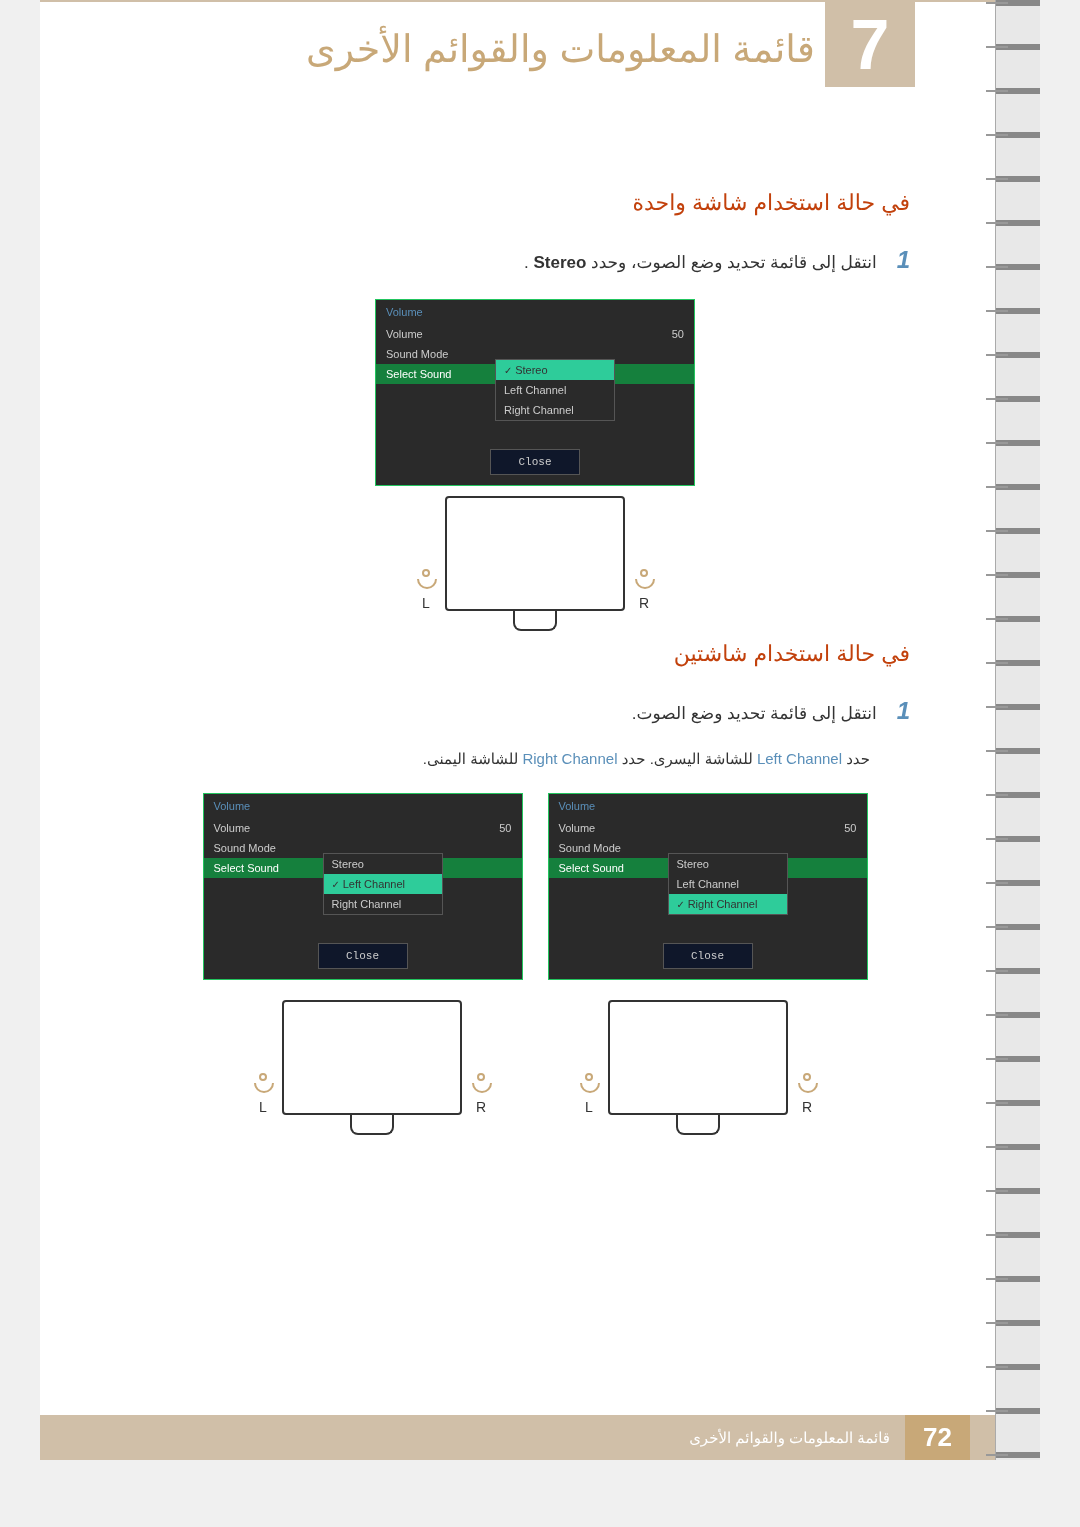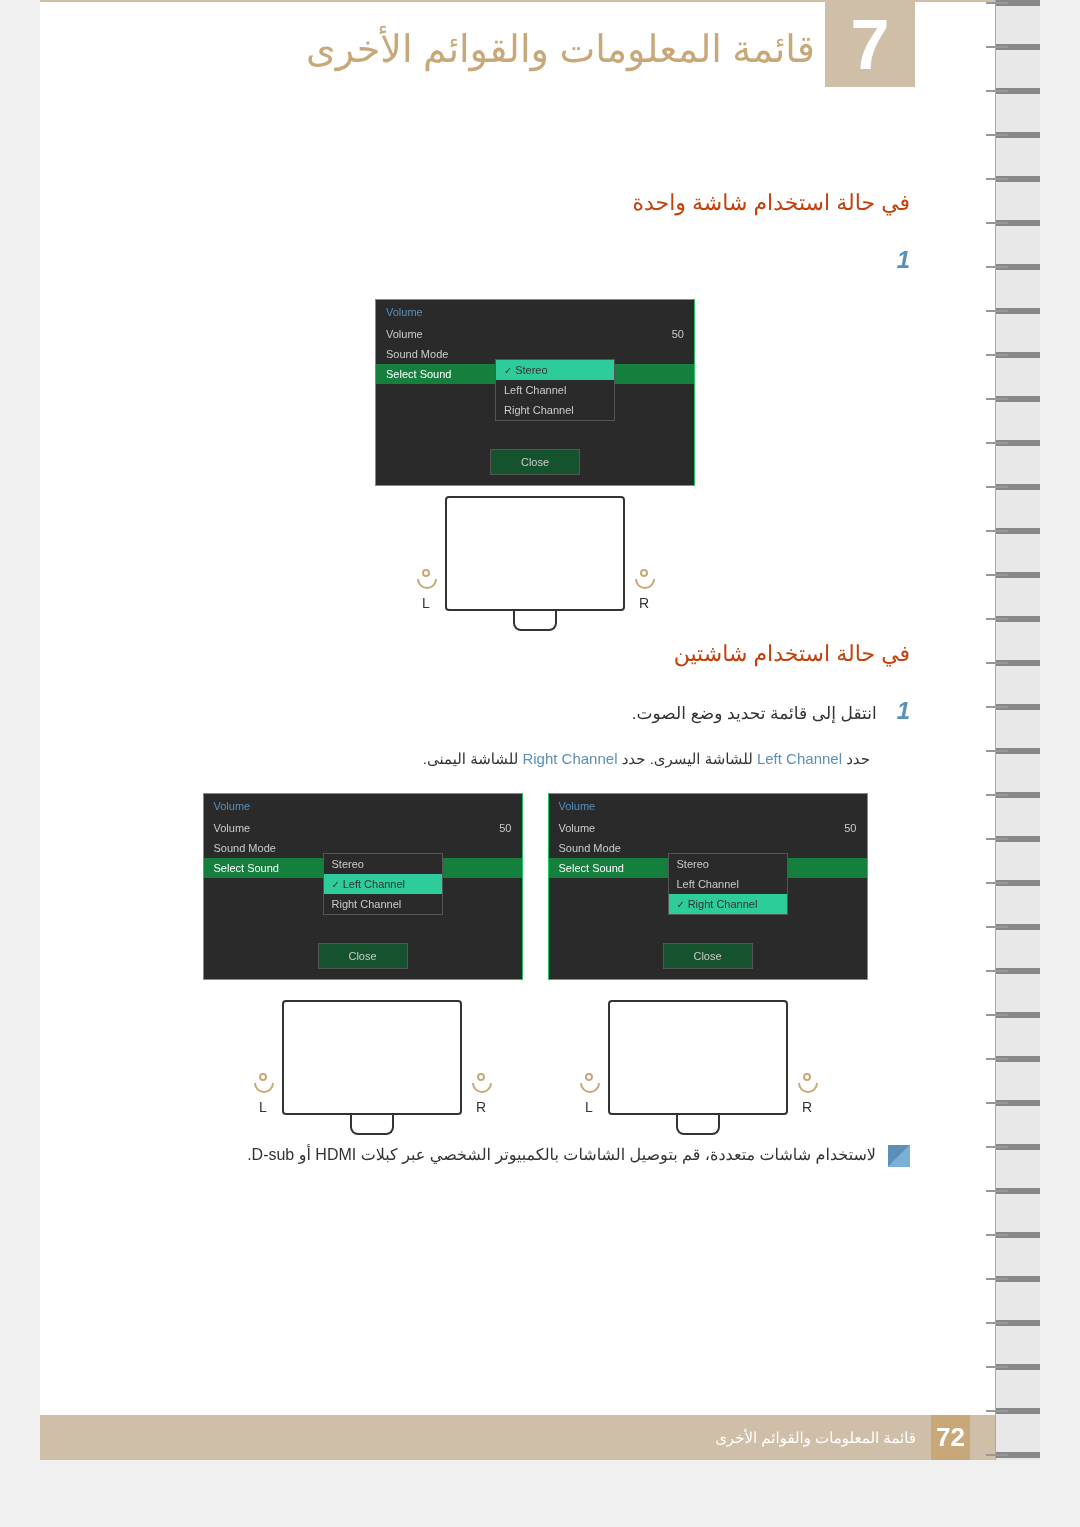--- a/index.html
+++ b/index.html
@@ -108,24 +108,25 @@
   }
   .osd-sub-item.active::before {
     content: "✓ ";
     font-size: 10px;
   }
   .osd-close {
     text-align: center;
     padding: 6px;
     margin: 15px auto 10px auto;
     width: 90px;
-    background: #14532d;
+    background: #0f172a;
     border: 1px solid #555;
     color: #ccc;
     font-size: 11px;
+    font-family: Liberation Mono, monospace;
   }
   .osd-wrapper { position: relative; width: 320px; margin: 0 auto 10px auto; }
   .osd-sub-float {
     position: absolute;
     left: 120px;
     top: 60px;
     background: #2a2a2a;
     border: 1px solid #555;
     width: 120px;
   }
@@ -235,21 +236,21 @@
   }
   .footer-title {
     color: #fff;
     font-size: 15px;
     margin-right: 15px;
     direction: rtl;
   }
   .footer-pagenum {
     background: #c8a878;
     color: #fff;
-    width: 39px;
+    width: 65px;
     height: 45px;
     display: flex;
     align-items: center;
     justify-content: center;
     font-size: 26px;
     font-weight: bold;
     margin-right: 70px;
   }
   .spiral {
     position: absolute;
@@ -286,20 +287,23 @@
     <div class="chapter-badge">7</div>
     <div class="chapter-title">قائمة المعلومات والقوائم الأخرى</div>
   </div>
 
   <div class="content">
 
     <div class="section-title">في حالة استخدام شاشة واحدة</div>
 
     <div class="step-row">
       <span class="step-num">1</span>
+      <span class="step-text">
+        <span>انتقل إلى قائمة تحديد وضع الصوت، وحدد </span><b>Stereo</b><span> .</span>
+      </span>
     </div>
 
     <div class="osd-wrapper">
       <div class="osd-panel">
         <div class="osd-header">Volume</div>
         <div class="osd-row">
           <span>Volume</span>
           <span>50</span>
         </div>
         <div class="osd-row">Sound Mode</div>
@@ -400,24 +404,20 @@
           </div>
           <div class="monitor"></div>
           <div class="speaker">
             <div class="speaker-icon"></div>
             <div class="speaker-label">R</div>
           </div>
         </div>
       </div>
     </div>
 
-    <div class="note-row">
-      <div class="note-icon"></div>
-      <div class="note-text">لاستخدام شاشات متعددة، قم بتوصيل الشاشات بالكمبيوتر الشخصي عبر كبلات HDMI أو D-sub.</div>
-    </div>
 
   </div>
 
   <div class="footer">
     <div class="footer-title">قائمة المعلومات والقوائم الأخرى</div>
     <div class="footer-pagenum">72</div>
   </div>
 
   <div class="spiral"></div>
 </div>

